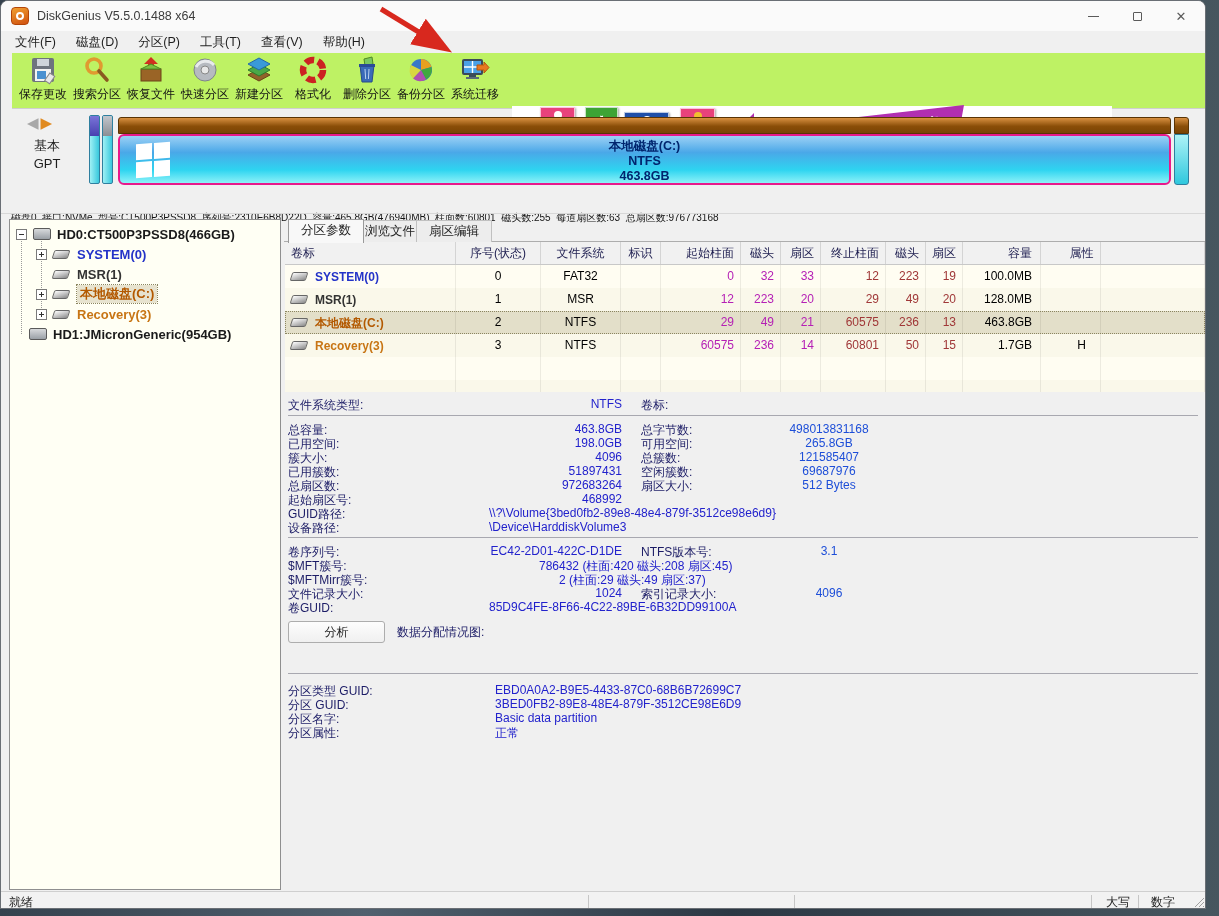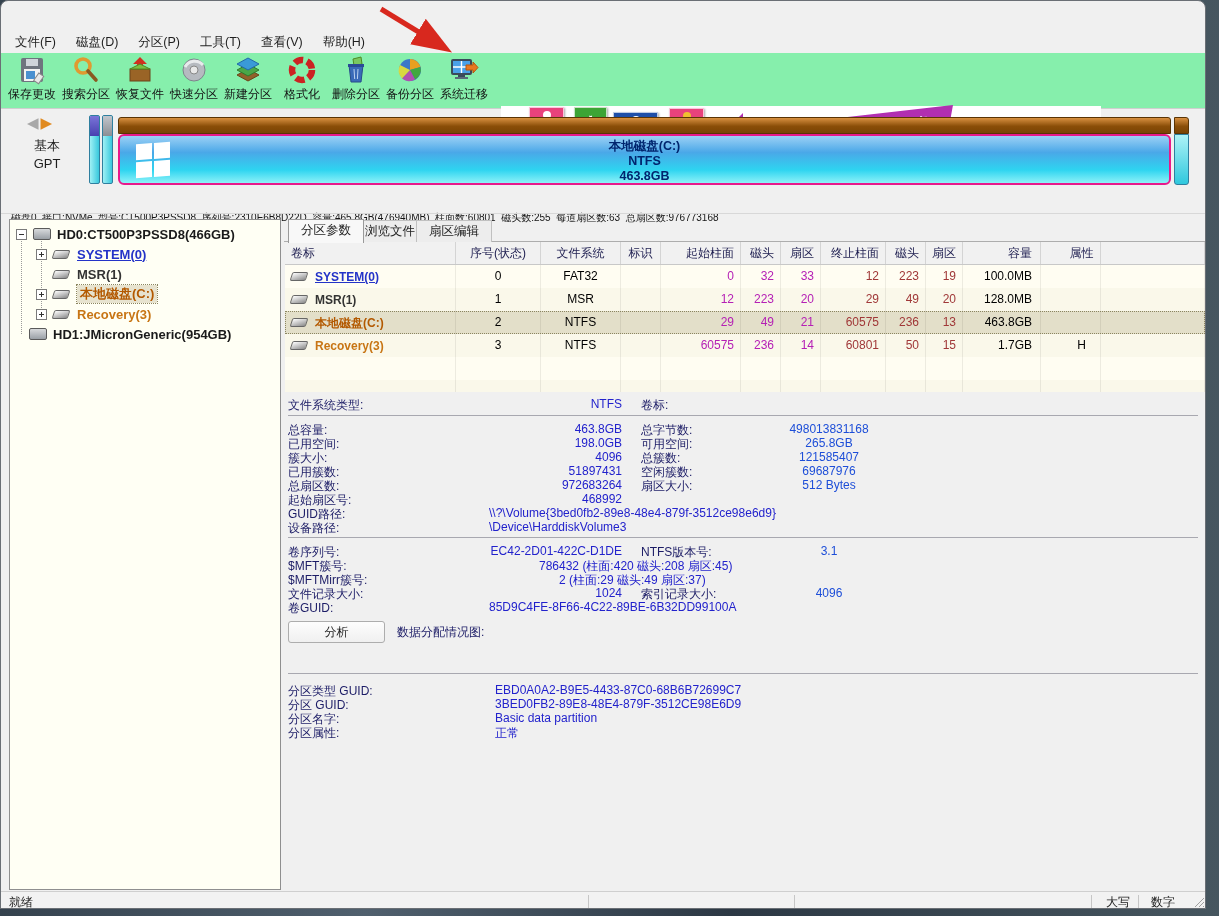--- a/index.html
+++ b/index.html
@@ -26,21 +26,21 @@
   .winbtn { width:44px; height:30px; display:flex; align-items:center; justify-content:center; color:#5a5a5a; }
   .wb-min i { width:11px; height:1px; background:#5a5a5a; display:block; }
   .wb-max i { width:9px; height:9px; border:1px solid #5a5a5a; border-radius:1px; display:block; }
   .wb-close  { font-size:13px; }
 
   
   .menubar { position:absolute; left:0; top:30px; width:100%; height:22px; display:flex; align-items:center; padding-left:4px; }
   .menu-item { padding:0 10px; font-size:12.5px; color:#1f1f1f; line-height:22px; }
 
   
-  .toolbar { position:absolute; left:0; top:52px; width:100%; height:56px; background:#86efac; border-bottom:1px solid #cfcfcf; }
+  .toolbar { position:absolute; left:11px; top:52px; width:100%; height:56px; background:#bef264; border-bottom:1px solid #cfcfcf; }
   .tb-btn { position:absolute; top:2px; width:54px; height:52px; display:flex; flex-direction:column; align-items:center; }
   .tb-btn svg { width:30px; height:30px; }
   .tb-label { font-size:12px; color:#141414; margin-top:1px; white-space:nowrap; }
 
   
   .ad { position:absolute; left:500px; top:53px; width:600px; height:55px; background:#ffffff; }
   .tile { position:absolute; display:flex; align-items:flex-end; justify-content:center;
     color:#fff; font-weight:bold; box-shadow:1px 1px 2px rgba(0,0,0,.35); border:1px solid rgba(255,255,255,.7); }
   .tile .dot { position:absolute; top:3px; left:50%; margin-left:-4px; width:8px; height:8px; border-radius:50%; background:#fff; }
   .t-blue { background:#1f4fa8; } .t-blue2 { background:#2e66c0; }
@@ -87,21 +87,21 @@
     background:#fffff4; border:1px solid #8f8f8f; }
   .tree-item { position:absolute; height:20px; display:flex; align-items:center; font-size:13px; font-weight:bold; color:#1a1a1a; }
   .ebox { width:11px; height:11px; border:1px solid #7a7a7a; background:#fff; position:relative; margin-right:6px; flex:none; }
   .ebox::before, .ebox.minus::before { content:""; position:absolute; left:2px; top:4px; width:5px; height:1px; background:#333; }
   .ebox.plus::after { content:""; position:absolute; left:4px; top:2px; width:1px; height:5px; background:#333; }
   .ebox-space { width:17px; flex:none; }
   .hdicon { width:18px; height:12px; border:1px solid #5a5a5a; border-radius:2px;
     background:linear-gradient(#d8dadc,#9aa0a6); margin-right:6px; flex:none; }
   .picon { width:16px; height:9px; border:1px solid #666; border-radius:2px;
     background:linear-gradient(160deg,#ffffff,#c0c0c0 55%,#8a8a8a); transform:skewX(-18deg); margin-right:8px; flex:none; }
-  .c-system { color:#2433c8;text-decoration:underline; } .c-dark { color:#333; } .c-local { color:#b35900; } .c-recovery { color:#c87514; }
+  .c-system { color:#2433c8; } .c-dark { color:#333; } .c-local { color:#b35900; } .c-recovery { color:#c87514; }
   .tree-sel { background:#e7e3cf; outline:1px dotted #8b8560; padding:0 3px; }
   .tree-vline { position:absolute; border-left:1px dotted #9a9a9a; width:0; }
 
   
   .tabstrip { position:absolute; left:283px; top:218px; width:922px; height:23px; border-bottom:1px solid #adadad; }
   .tab { position:absolute; top:1px; height:22px; line-height:21px; font-size:12.5px; color:#222;
     padding:0 12px; background:#ededed; border:1px solid #c0c0c0; border-bottom:none; }
   .tab.active { top:0; height:24px; background:#f8f8f8; border-color:#9a9a9a; z-index:2; }
 
   
@@ -145,20 +145,35 @@
   .sb-caps { position:absolute; left:1098px; top:2px; width:38px; text-align:center; }
   .sb-num  { position:absolute; left:1143px; top:2px; width:38px; text-align:center; }
   .sb-grip { position:absolute; right:2px; top:4px; }
 </style>
 </head>
 <body>
 
 <div id="screen">
   <div class="window">
 
+    <div class="titlebar">
+      <div class="app-logo">
+          <i></i>
+        </div>
+      <div class="title-text">DiskGenius V5.5.0.1488 x64</div>
+      <div class="winbtns">
+        <div class="winbtn wb-min">
+            <i></i>
+          </div>
+        <div class="winbtn wb-max">
+            <i></i>
+          </div>
+        <div class="winbtn wb-close">✕</div>
+      </div>
+    </div>
 
     <div class="menubar">
       <div class="menu-item">文件(F)</div>
       <div class="menu-item">磁盘(D)</div>
       <div class="menu-item">分区(P)</div>
       <div class="menu-item">工具(T)</div>
       <div class="menu-item">查看(V)</div>
       <div class="menu-item">帮助(H)</div>
     </div>
 

